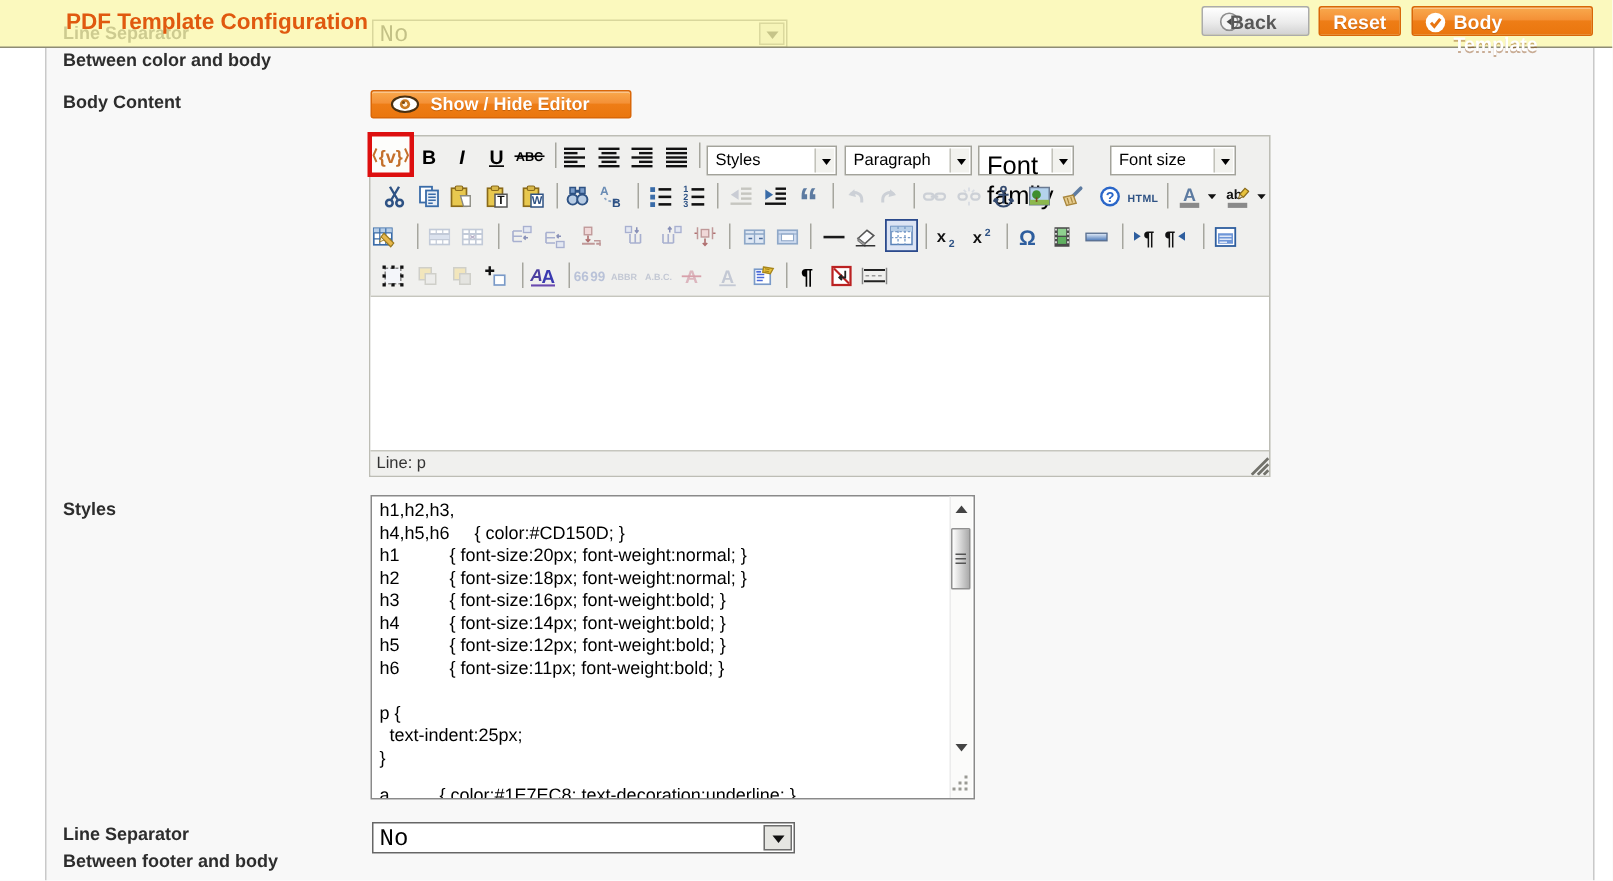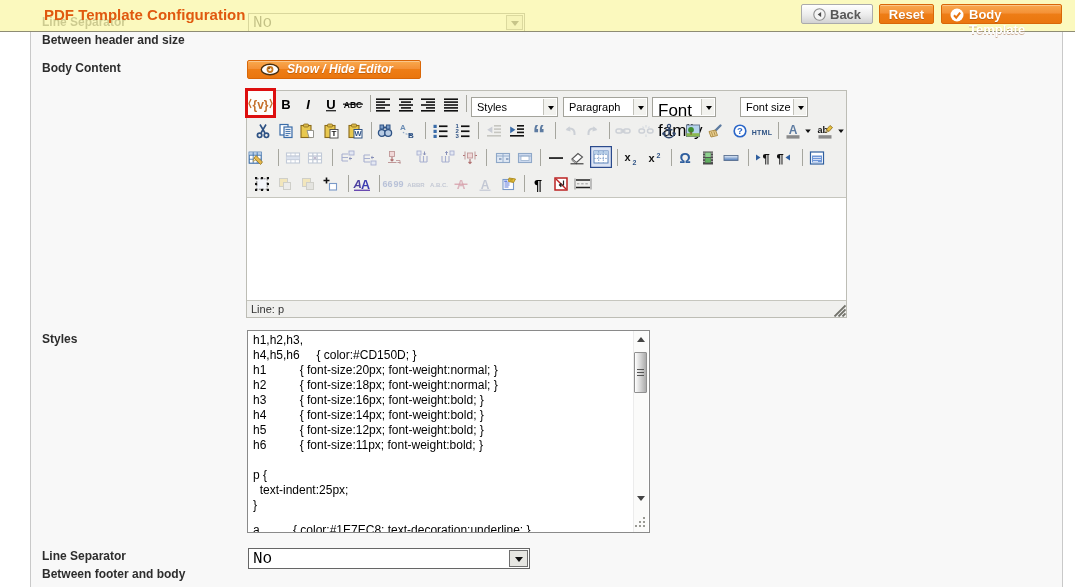--- a/index.html
+++ b/index.html
@@ -16,23 +16,23 @@
  box-shadow:inset 0 1px 0 rgba(255,255,255,.35);color:#fff;font-weight:bold;padding-left:25px;}
 .ic{position:absolute;}
 svg text{font-family:"Liberation Sans",sans-serif;}
 </style></head><body>
 <div class="ab" style="left:30px;top:32px;width:1033px;height:555px;background:#f8f8f8;border-left:1px solid #c9c9c9;border-right:1px solid #c9c9c9;box-sizing:border-box;"></div>
 <div class="lbl" style="top:15px;">Line Separator</div>
 <div class="sel" style="left:248px;top:13px;width:275px;height:17px;">
     <span class="tx">No</span>
     <div class="btn" style="right:1px;width:15px;"></div>
   </div>
-<div class="lbl" style="top:33px;">Between header and size</div>
+<div class="lbl" style="top:33px;">Between color and body</div>
 <div class="lbl" style="top:61px;">Body Content</div>
-<div class="obtn" style="left:247px;top:60px;width:147px;height:17px;font-size:12px;font-style:italic;">
+<div class="obtn" style="left:247px;top:60px;width:147px;height:17px;font-size:12px;">
     <svg class="ic" style="left:12px;top:2px;" width="20" height="13" viewBox="0 0 20 13">
       <ellipse cx="10" cy="6.5" rx="8.7" ry="5.2" fill="#fff" stroke="#4a3010" stroke-width="1.4"></ellipse>
       <circle cx="10" cy="6.5" r="3.4" fill="#c87820"></circle>
       <circle cx="10" cy="6.5" r="1.6" fill="#fdf2e2"></circle>
       <circle cx="9" cy="5.3" r="1" fill="#7a4a14"></circle>
     </svg>
     <span style="position:absolute;left:39px;top:1px;text-shadow:0 1px 0 rgba(130,60,0,.4);">Show / Hide Editor</span>
   </div>
 <div class="ab" style="left:246px;top:90px;width:601px;height:228px;background:#f0f0ee;border:1px solid #bdbdb5;box-sizing:border-box;"></div>
 <div class="ab" style="left:247px;top:197px;width:599px;height:102px;background:#fff;border-top:1px solid #c6c6be;"></div>
@@ -99,21 +99,21 @@
 <div class="ic" style="left:563px;top:97px;width:85px;height:20px;background:#fff;border:1px solid #a3a39b;box-sizing:border-box;font-size:11px;color:#000;">
     <span style="position:absolute;left:5px;top:3px;">Paragraph</span>
     <div style="position:absolute;right:1px;top:1px;bottom:1px;width:12px;background:#f2f2ee;border-left:1px solid #c2c2ba;"></div>
     <div style="position:absolute;right:3px;top:8px;border-left:3.5px solid transparent;border-right:3.5px solid transparent;border-top:4.5px solid #000;"></div>
   </div>
 <div class="ic" style="left:652px;top:97px;width:64px;height:20px;background:#fff;border:1px solid #a3a39b;box-sizing:border-box;font-size:17px;color:#000;">
     <span style="position:absolute;left:5px;top:3px;">Font family</span>
     <div style="position:absolute;right:1px;top:1px;bottom:1px;width:12px;background:#f2f2ee;border-left:1px solid #c2c2ba;"></div>
     <div style="position:absolute;right:3px;top:8px;border-left:3.5px solid transparent;border-right:3.5px solid transparent;border-top:4.5px solid #000;"></div>
   </div>
-<div class="ic" style="left:740px;top:97px;width:68px;height:20px;background:#fff;border:1px solid #a3a39b;box-sizing:border-box;font-size:11px;color:#000;">
+<div class="ic" style="left:740px;top:97px;width:84px;height:20px;background:#fff;border:1px solid #a3a39b;box-sizing:border-box;font-size:11px;color:#000;">
     <span style="position:absolute;left:5px;top:3px;">Font size</span>
     <div style="position:absolute;right:1px;top:1px;bottom:1px;width:12px;background:#f2f2ee;border-left:1px solid #c2c2ba;"></div>
     <div style="position:absolute;right:3px;top:8px;border-left:3.5px solid transparent;border-right:3.5px solid transparent;border-top:4.5px solid #000;"></div>
   </div>
 <svg class="ic" style="left:255px;top:123px;" width="16" height="16" viewBox="0 0 16 16">
     <path d="M6,10 L11,1.5 M10,10 L5,1.5" stroke="#2e5284" stroke-width="1.6"></path>
     <circle cx="4.6" cy="12.3" r="2.2" fill="none" stroke="#2e5284" stroke-width="1.7"></circle>
     <circle cx="11.4" cy="12.3" r="2.2" fill="none" stroke="#2e5284" stroke-width="1.7"></circle>
   </svg>
 <svg class="ic" style="left:278px;top:123px;" width="16" height="16" viewBox="0 0 16 16">
@@ -463,21 +463,21 @@
     <div class="btn" style="right:1px;width:17px;"></div>
   </div>
 <div class="lbl" style="top:567px;">Between footer and body</div>
 <div class="ab" style="left:0;top:0;width:1075px;height:31px;background:rgba(250,247,172,0.78);border-bottom:1px solid #8e8c74;z-index:20;"></div>
 <div class="ab" style="left:44px;top:6px;font-size:15px;font-weight:bold;color:#e0590f;z-index:21;">PDF Template Configuration</div>
 <div class="ab" style="left:801px;top:4px;width:72px;height:20px;z-index:21;border:1px solid #ababab;border-radius:2px;background:linear-gradient(180deg,#ffffff,#ececec 55%,#d2d2d2);box-sizing:border-box;">
     <svg class="ic" style="left:11px;top:3px;" width="13" height="13" viewBox="0 0 13 13">
       <circle cx="6.5" cy="6.5" r="5.7" fill="#f4f4f4" stroke="#8d8d8d" stroke-width="1.1"></circle>
       <path d="M8.1,4 L4.7,6.5 L8.1,9 z" fill="#4a4a4a"></path>
     </svg>
-    <span style="position:absolute;left:28px;top:2px;font-size:13px;font-weight:bold;color:#585858;">Back</span>
+    <span style="position:absolute;left:18px;top:2px;font-size:13px;font-weight:bold;color:#585858;">Back</span>
   </div>
 <div class="obtn" style="left:879px;top:4px;width:55px;height:20px;z-index:21;box-sizing:border-box;">
     <span style="position:absolute;left:50%;transform:translateX(-50%);top:2px;font-size:13px;text-shadow:0 1px 0 rgba(130,60,0,.4);">Reset</span>
   </div>
 <div class="obtn" style="left:941px;top:4px;width:121px;height:20px;z-index:21;box-sizing:border-box;">
     <svg class="ic" style="left:8px;top:3px;" width="14" height="14" viewBox="0 0 14 14">
       <circle cx="7" cy="7" r="6.5" fill="#fff"></circle>
       <path d="M4,7.2 L6.2,9.6 L10.2,4.6" stroke="#e87511" stroke-width="2" fill="none"></path>
     </svg>
     <span style="position:absolute;left:27px;top:2px;font-size:13px;text-shadow:0 1px 0 rgba(130,60,0,.4);">Body Template</span>

